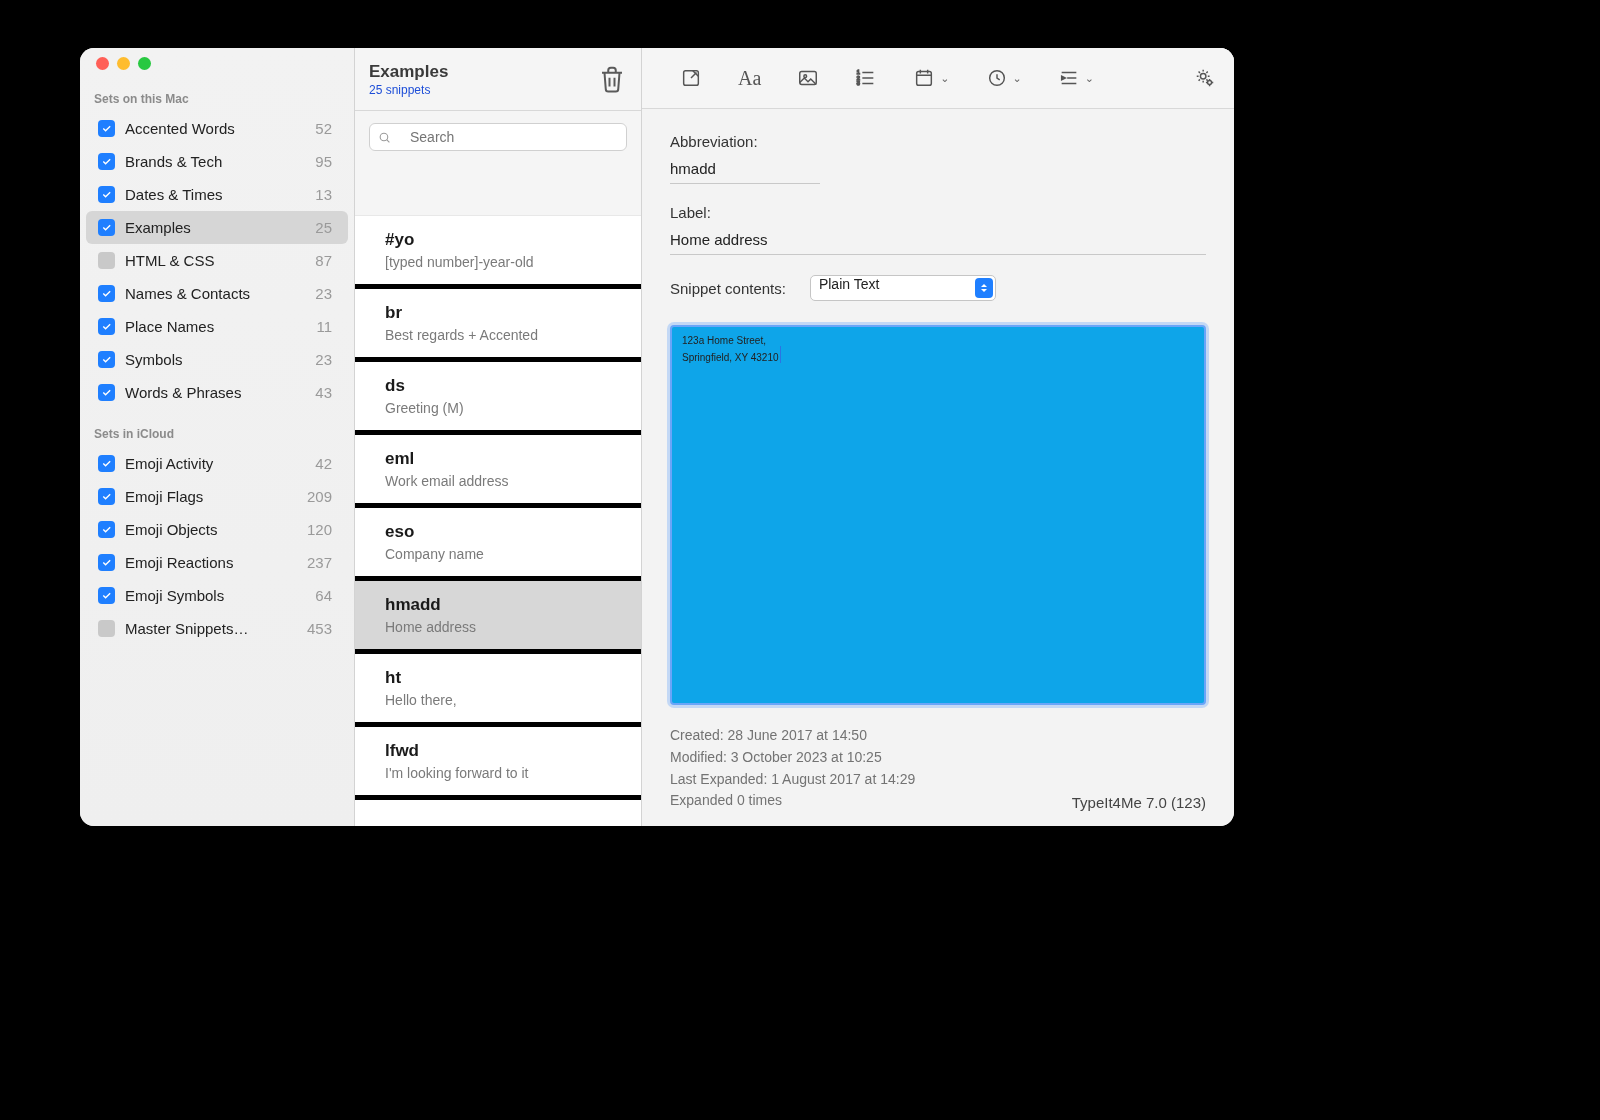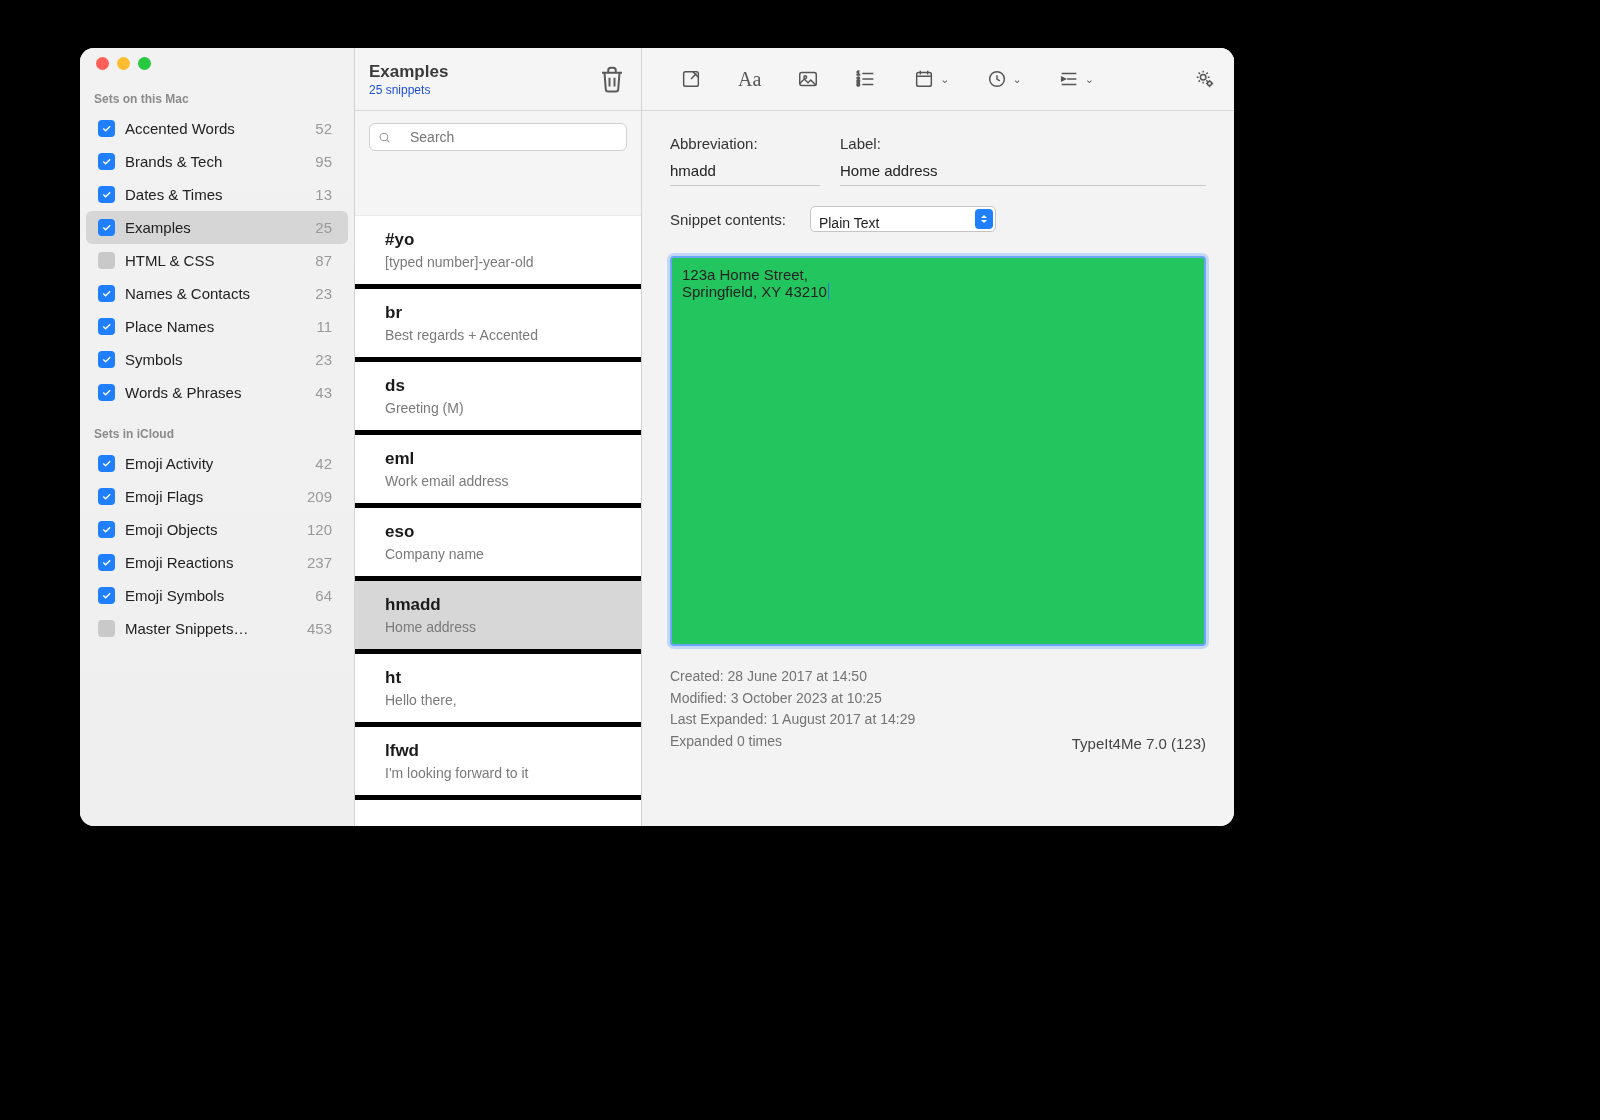--- a/index.html
+++ b/index.html
@@ -157,21 +157,21 @@
     text-align:right;
   }
   .tbtn svg { width:22px; height:22px; }
   .tbtn .chev { font-size:11px; color:#666; margin-left:1px;}
   .toolbar .spacer { flex:1 }
 
   .form {
     padding: 24px 28px 10px 28px;
   }
   .row2 {
-    display:flex; gap: 20px; margin-bottom: 12px;
+    display:flex; gap: 20px; margin-bottom: 12px; flex-direction: column;
   }
   .field {
     display:flex; flex-direction:column;
   }
   .field.abbr { width: 150px; }
   .field.label { flex:1; }
   .field .lab { font-size:15px; color:#333; margin-bottom:6px;}
   .field input {
     height: 24px;
     font-size:15px;
@@ -188,45 +188,45 @@
     gap: 24px;
     margin-top: 20px;
   }
   .row-type .lab { font-size:15px; color:#333; }
   .select {
     height: 24px;
     width: 170px;
     background:#fff;
     border: 1px solid #c5c5c5;
     border-radius: 5px;
-    display:flex; align-items:flex-end;
+    display:flex; align-items:flex-start;
     font-size:14px;
     padding: 0 6px 0 8px;
     position: relative;
   }
   .select .arrow {
     position:absolute; right:2px; top:2px; bottom:2px; width:18px;
     background:#1f7fff; border-radius:4px;
     display:flex; flex-direction:column; justify-content:center; align-items:center;
   }
   .select .arrow::before, .select .arrow::after{
     content:""; width:0;height:0;border-left:3px solid transparent;border-right:3px solid transparent;
   }
   .select .arrow::before{border-bottom:3px solid #fff;margin-bottom:2px;}
   .select .arrow::after{border-top:3px solid #fff;}
 
   .editor {
     margin: 14px 28px 0 28px;
     height: 370px;
     border: 2px solid #6aa5f8;
     border-radius: 4px;
-    background:#22c55e;
+    background:#0ea5e9;
     box-shadow: 0 0 0 3px rgba(106,165,248,.35);
     padding: 8px 10px;
-    font-size:15px;
+    font-size:10px;
     color:#222;
     white-space: pre-line;
     position:relative;
   }
   .editor .caret {
     display:inline-block;
     width:1px;
     height:17px;
     background:#2b74e3;
     vertical-align:text-bottom;

